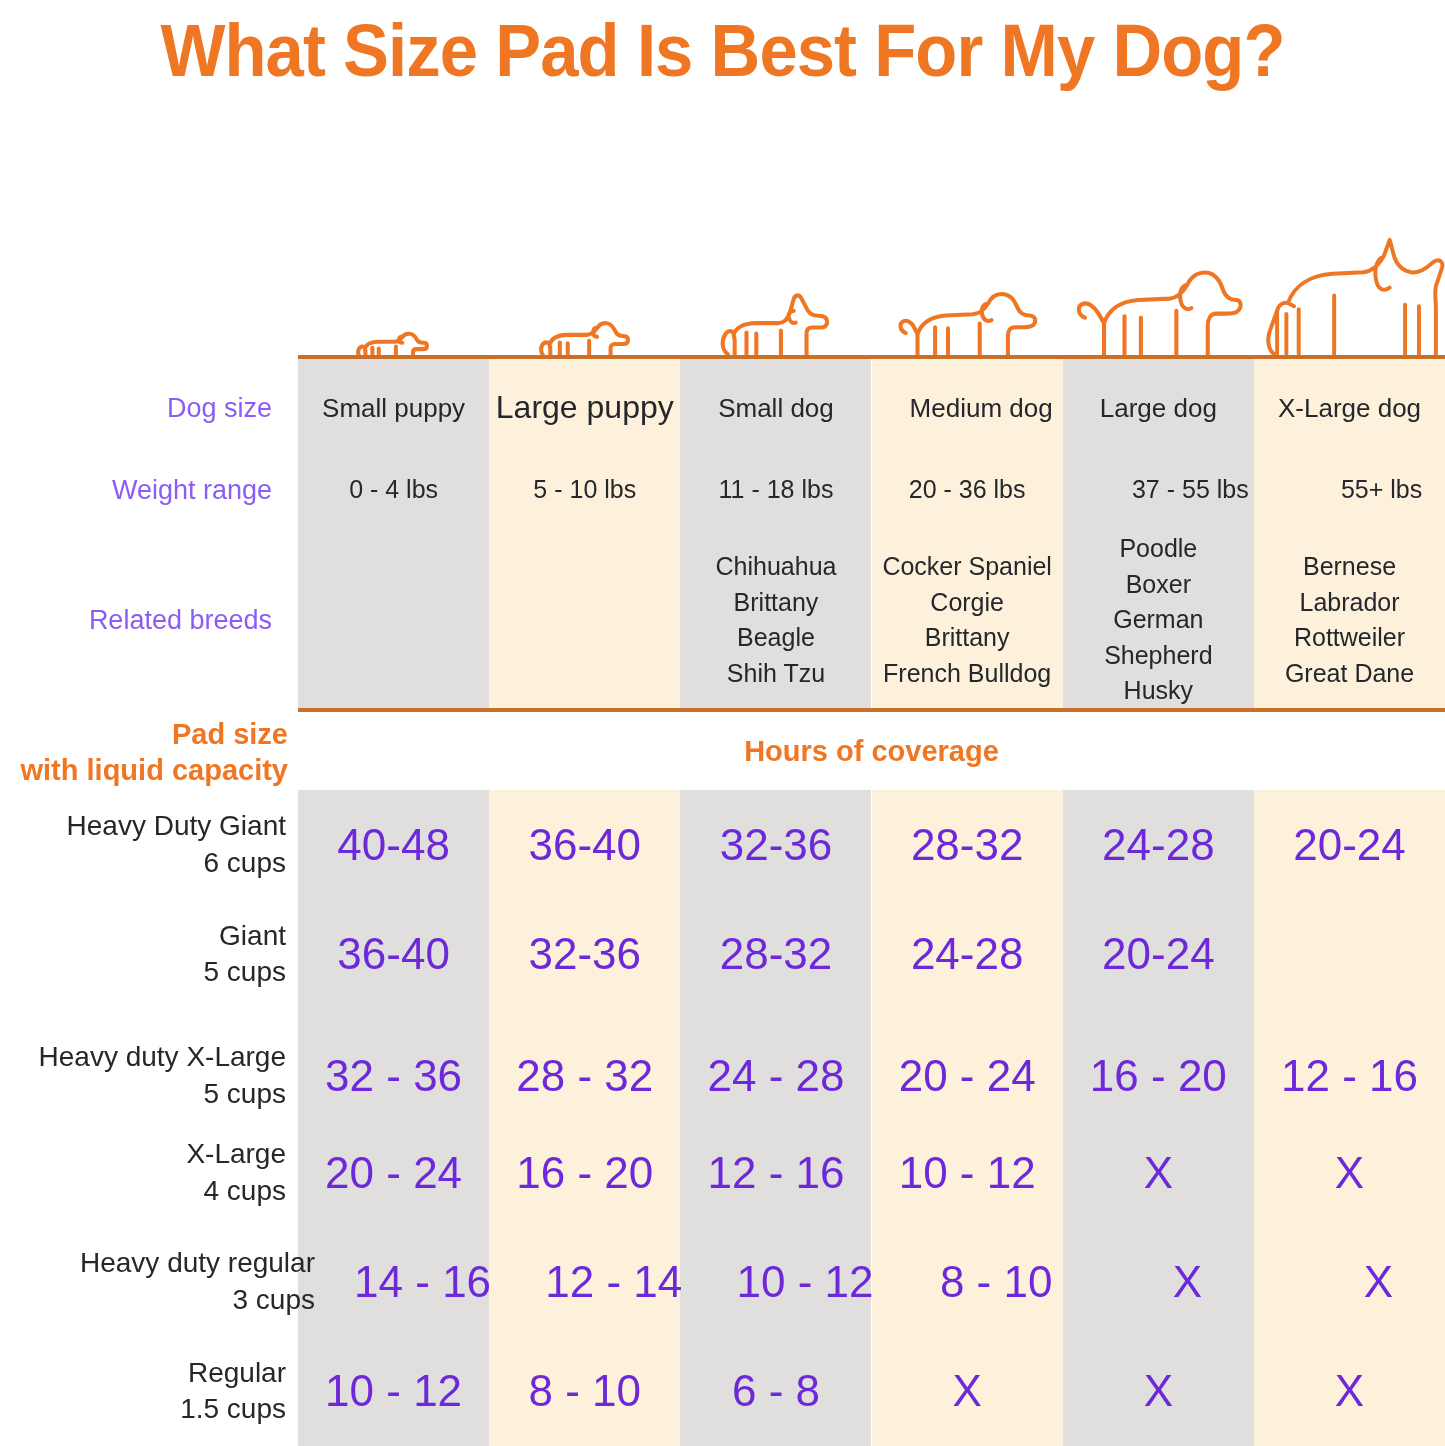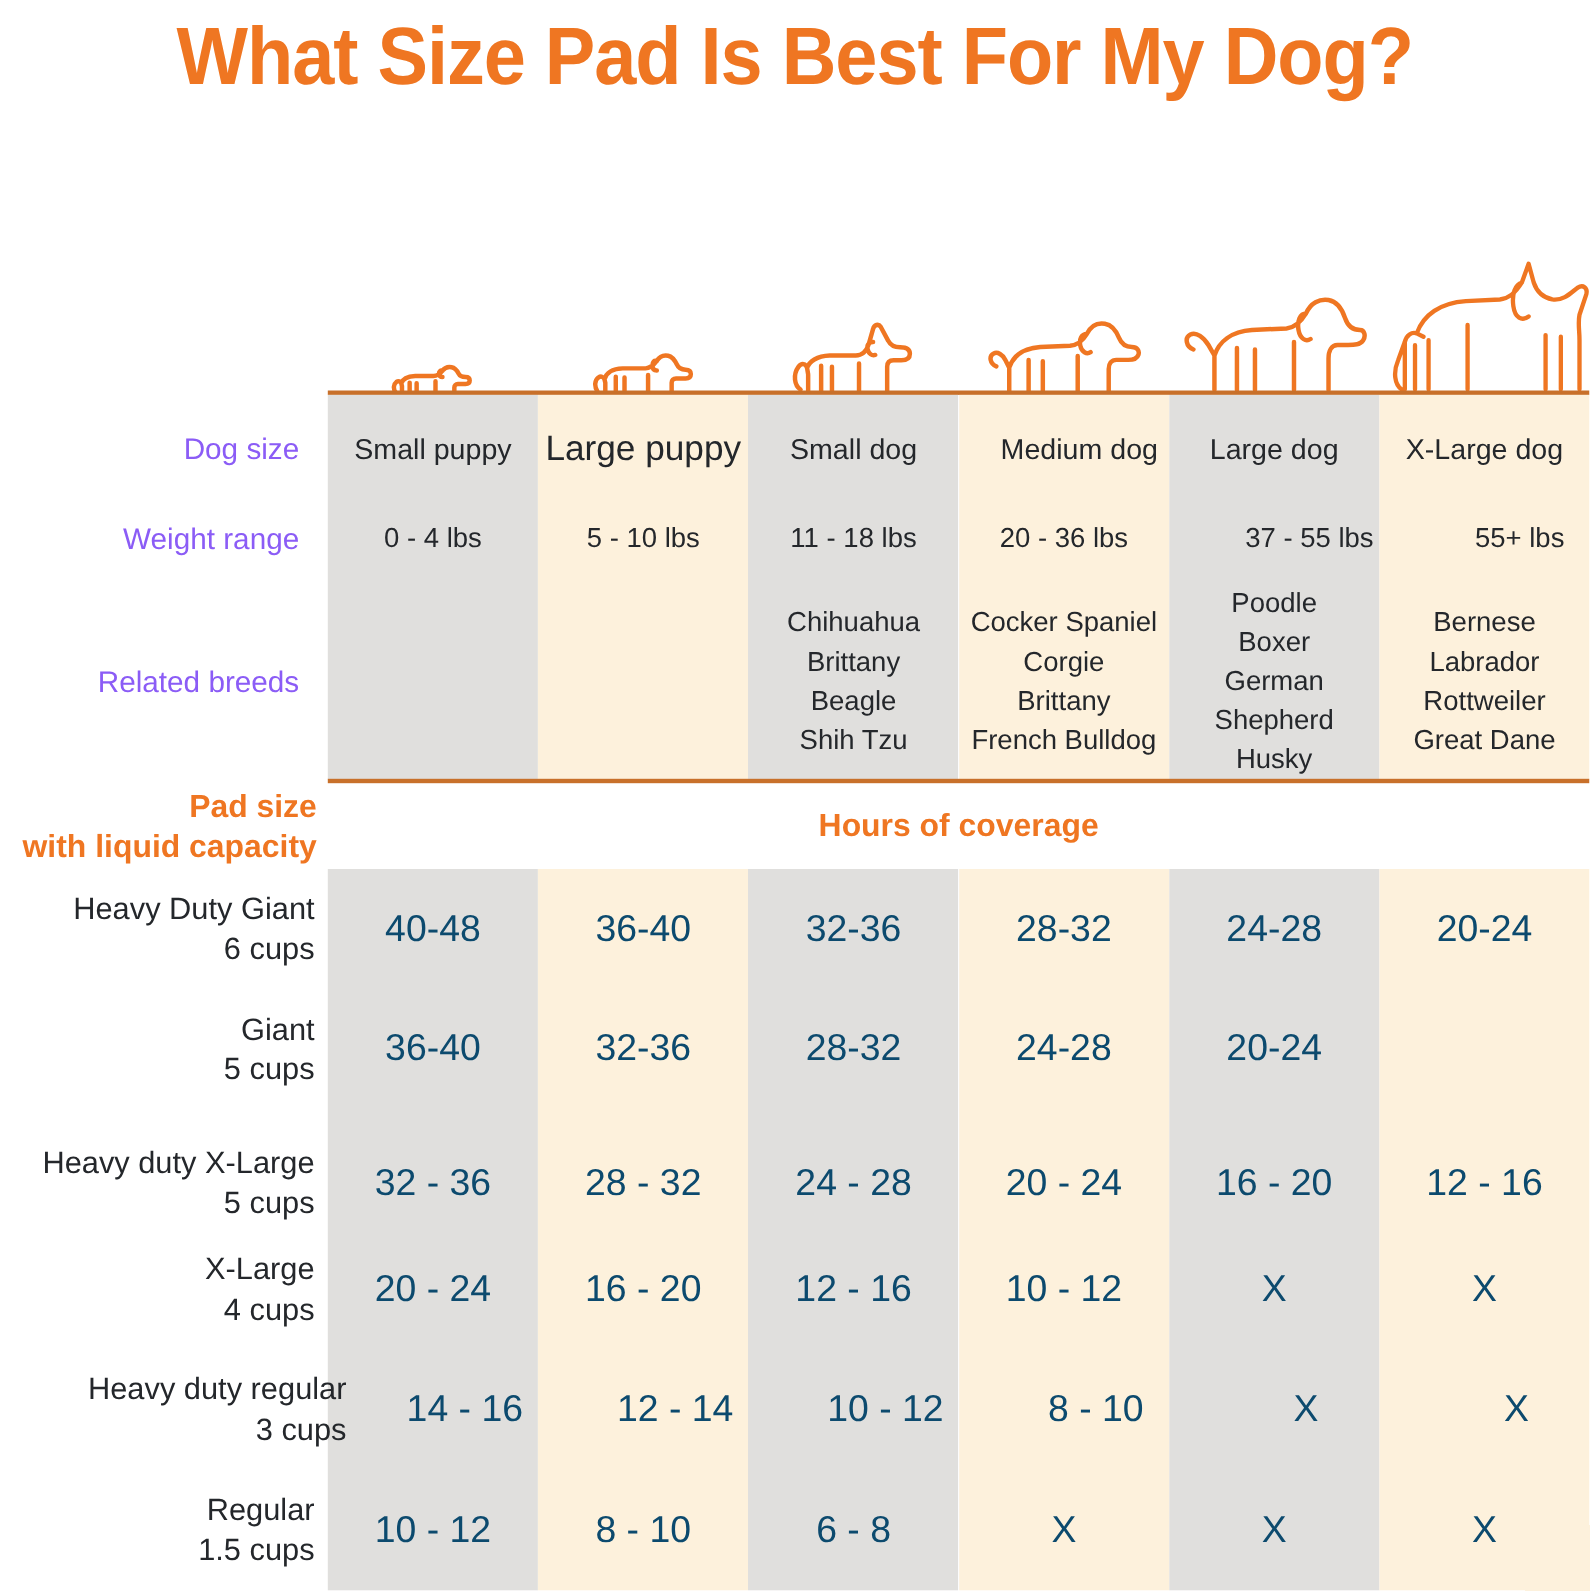--- a/index.html
+++ b/index.html
@@ -108,22 +108,22 @@
   .dlabel{
     width:298px; flex:0 0 298px;
     text-align:right; padding-right:12px; box-sizing:border-box;
     font-size:28px; line-height:1.3;
     display:flex; flex-direction:column; align-items:flex-end; justify-content:center;
     color:#24272b;
   }
   .dcell{
     flex:0 0 191.2px;
     display:flex; align-items:center; justify-content:center;
-    font-size:34px;
-    color:#0c4a6e;
+    font-size:44px;
+    color:#6d28d9;
     box-sizing:border-box;
   }
 </style>
 </head>
 <body>
 
 <div class="title">What Size Pad Is Best For My Dog?</div>
 
 <div class="dogstrip">
     <div class="dogcell" style="left: 0px; width: 191.167px; height: 208px;">

